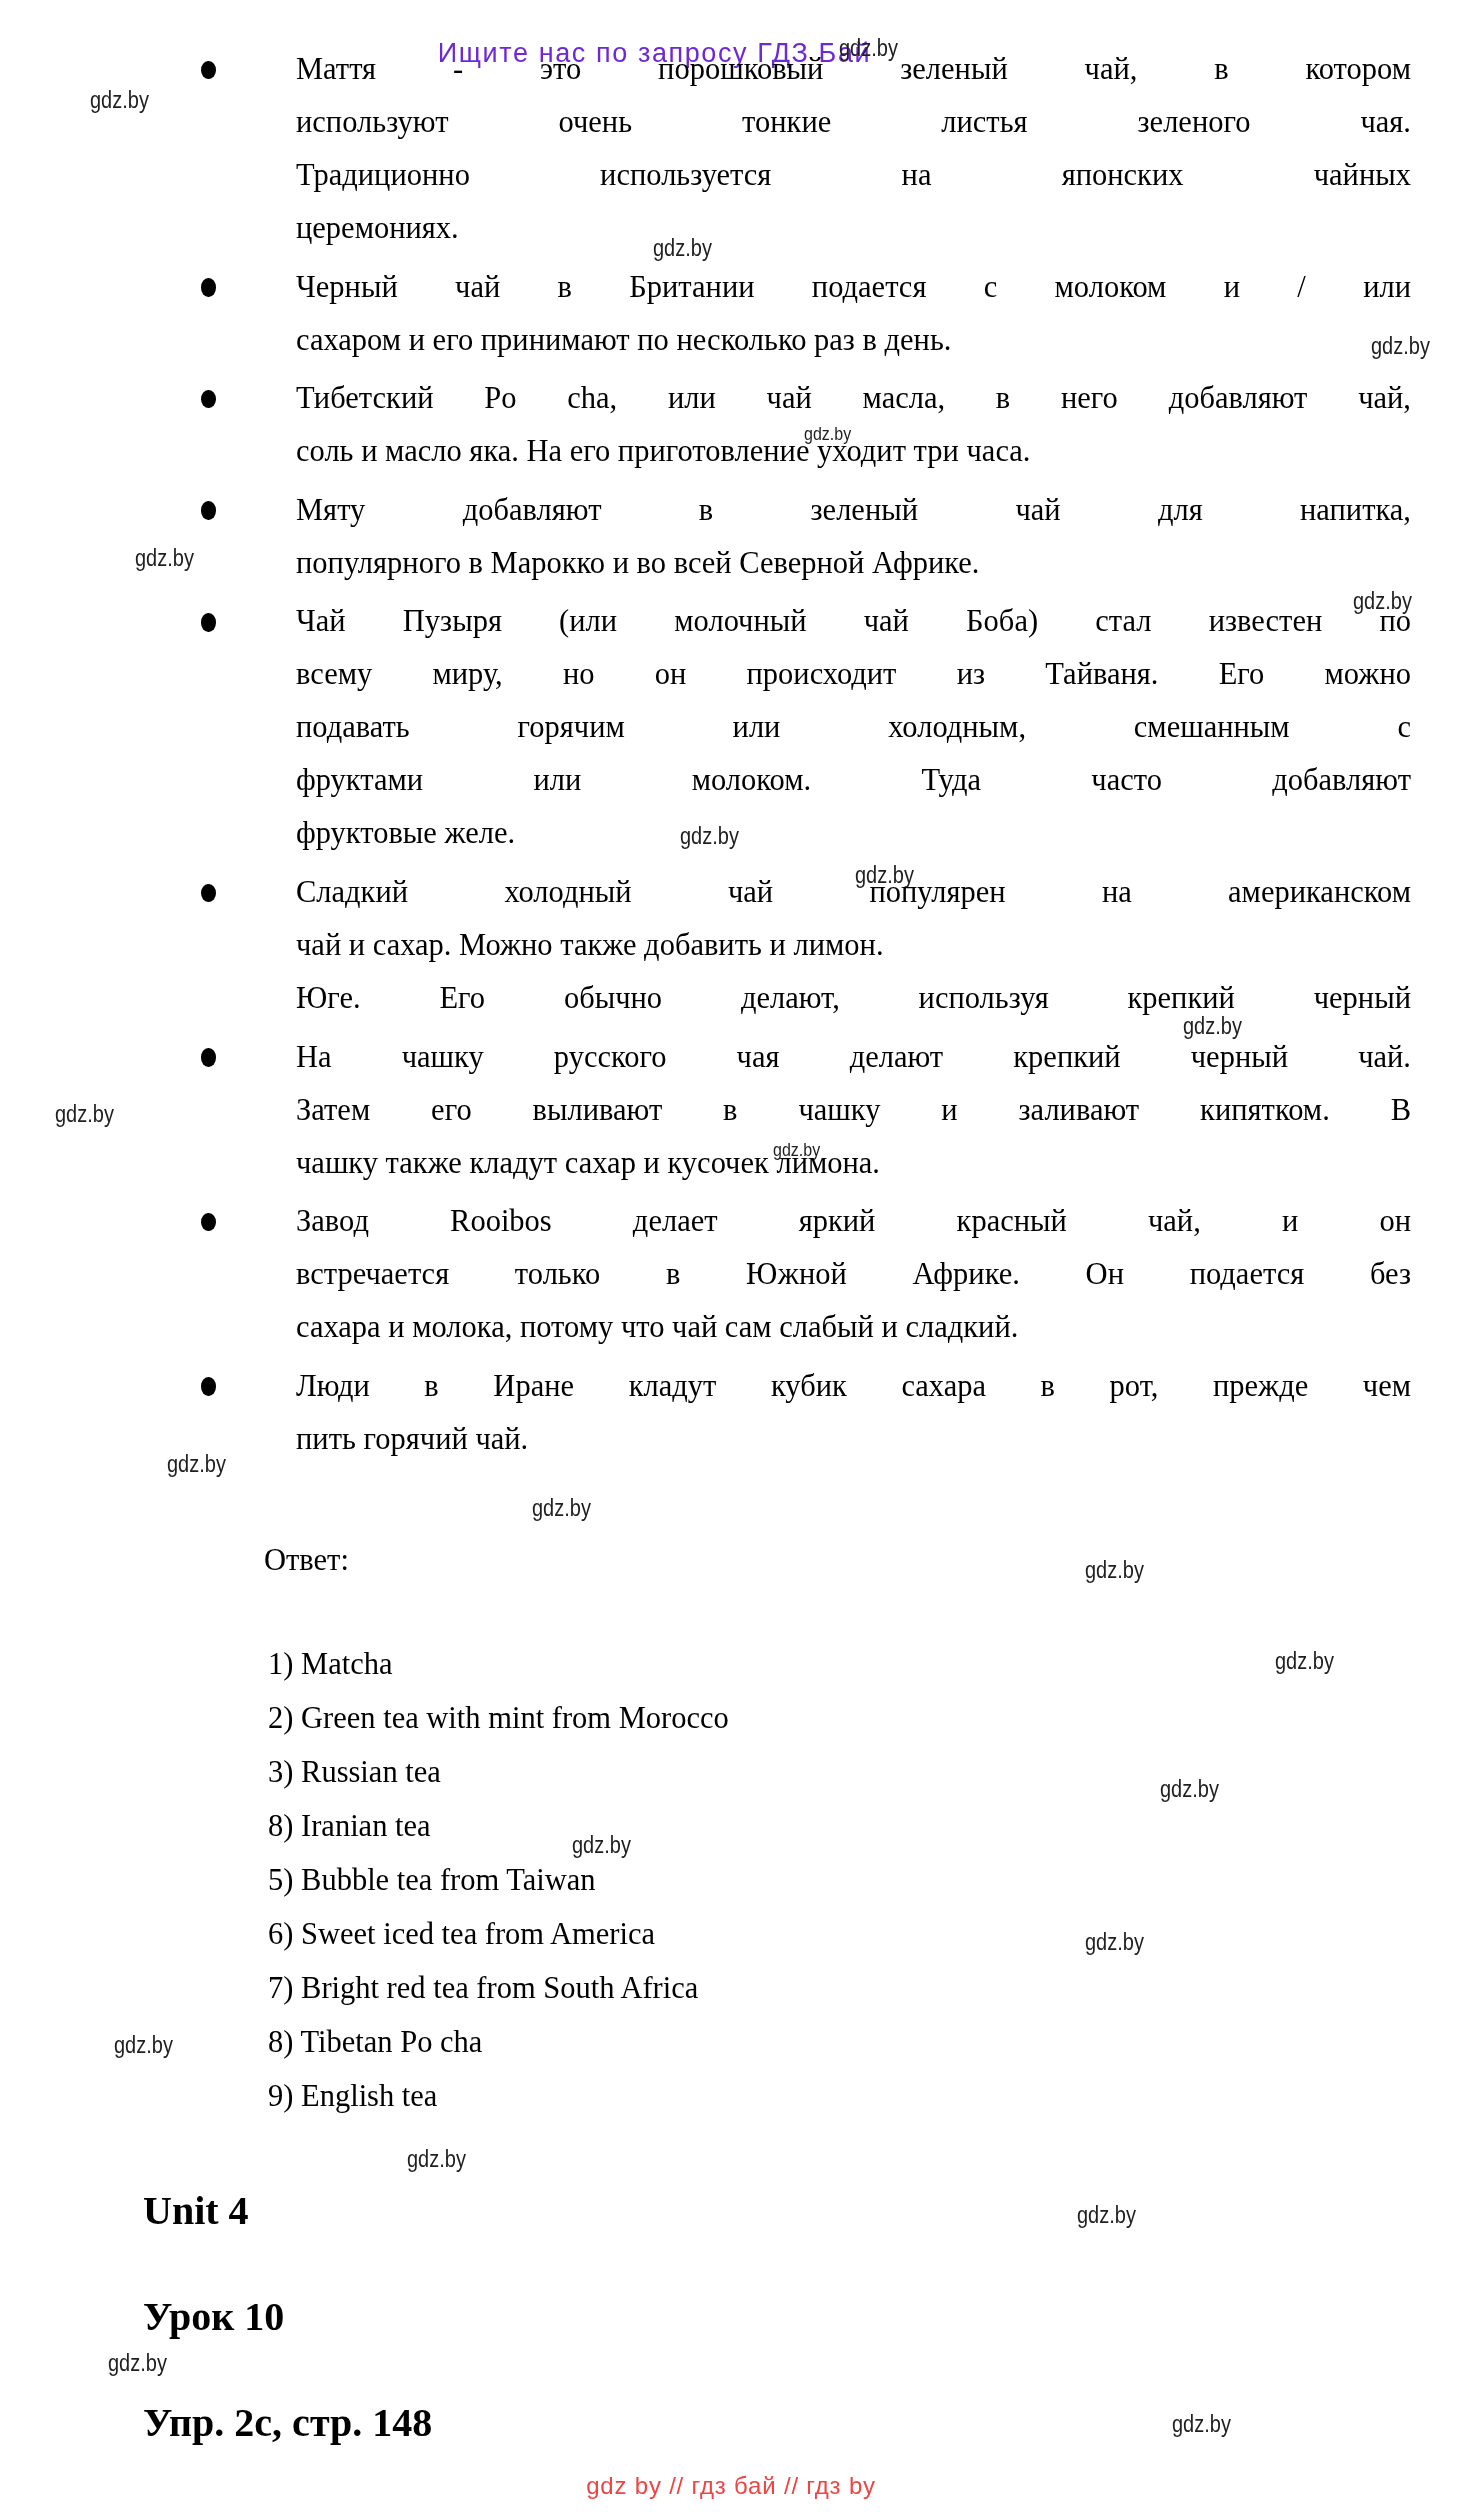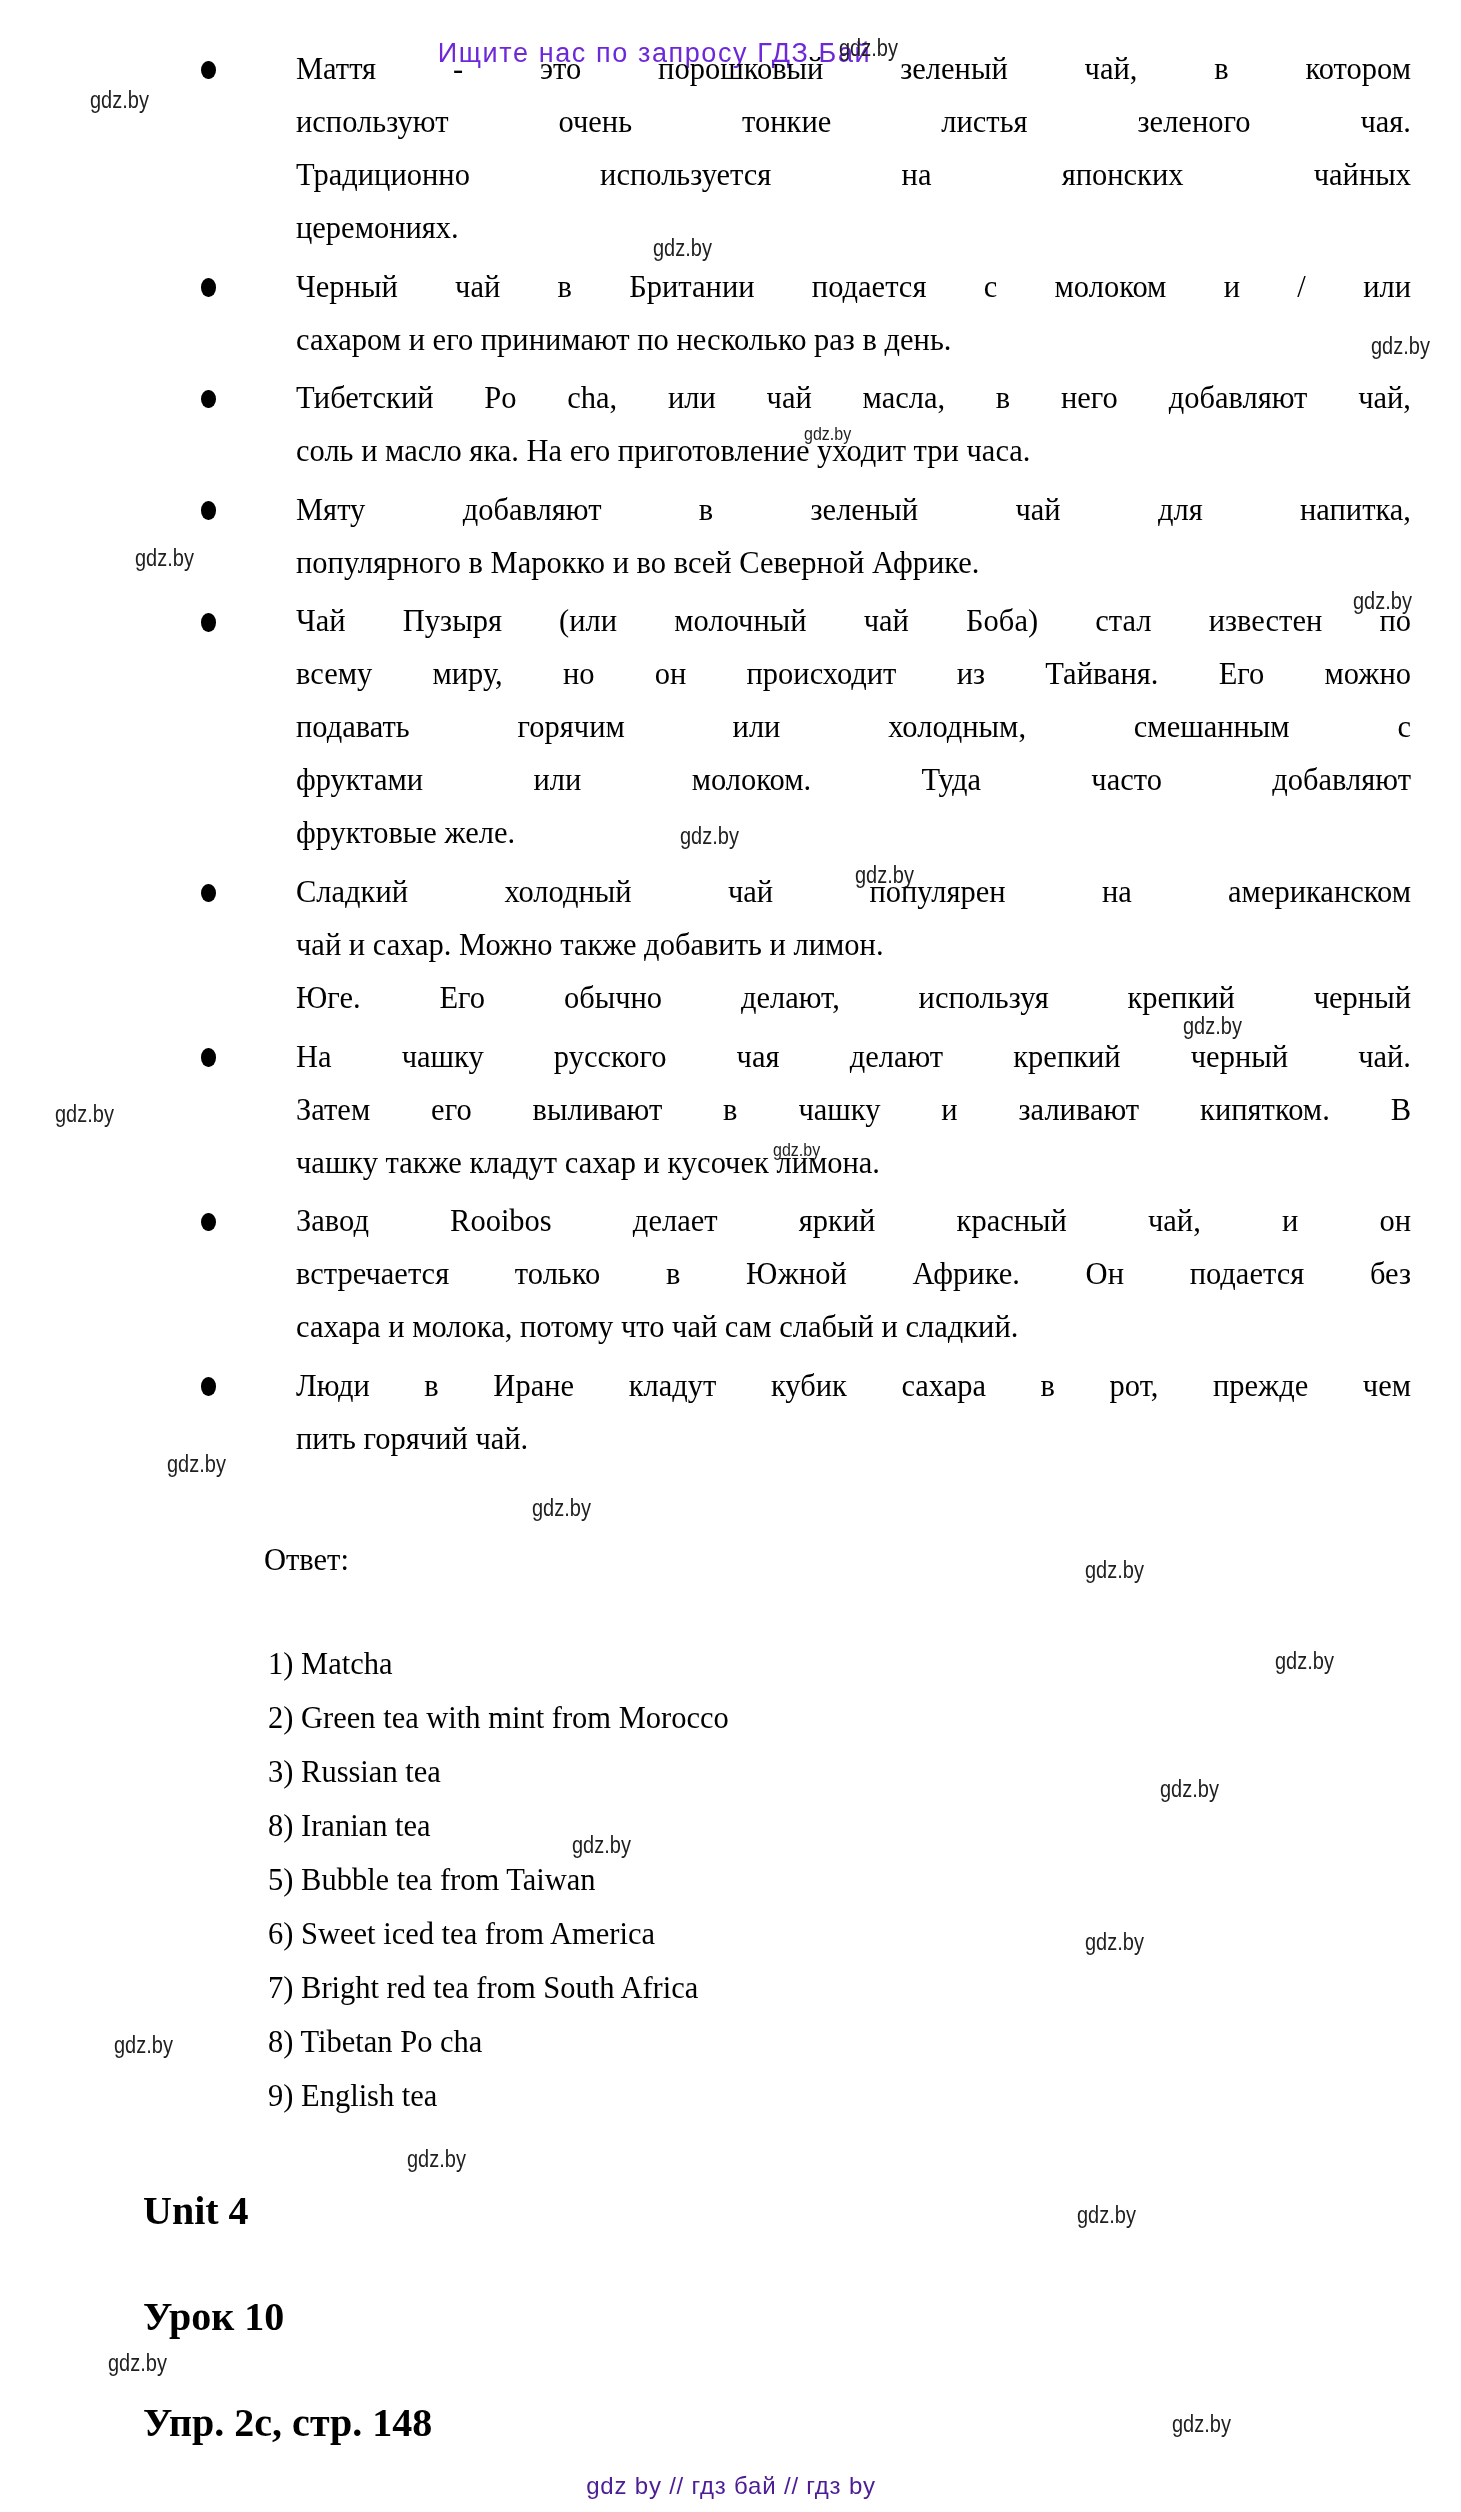--- a/index.html
+++ b/index.html
@@ -138,16 +138,16 @@
     <li>6) Sweet iced tea from America</li>
     <li>7) Bright red tea from South Africa</li>
     <li>8) Tibetan Po cha</li>
     <li>9) English tea</li>
   </ol>
 
   <div class="hd hd-unit">Unit 4</div>
   <div class="hd hd-lesson">Урок 10</div>
   <div class="hd hd-exercise">Упр. 2c, стр. 148</div>
 
-  <div class="footer" style="color: #4c1d95;">gdz by  //  гдз бай  //  гдз by</div>
+  <div class="footer" style="color: #ef4444;">gdz by  //  гдз бай  //  гдз by</div>
 
 </div>
 
 
 </body></html>

